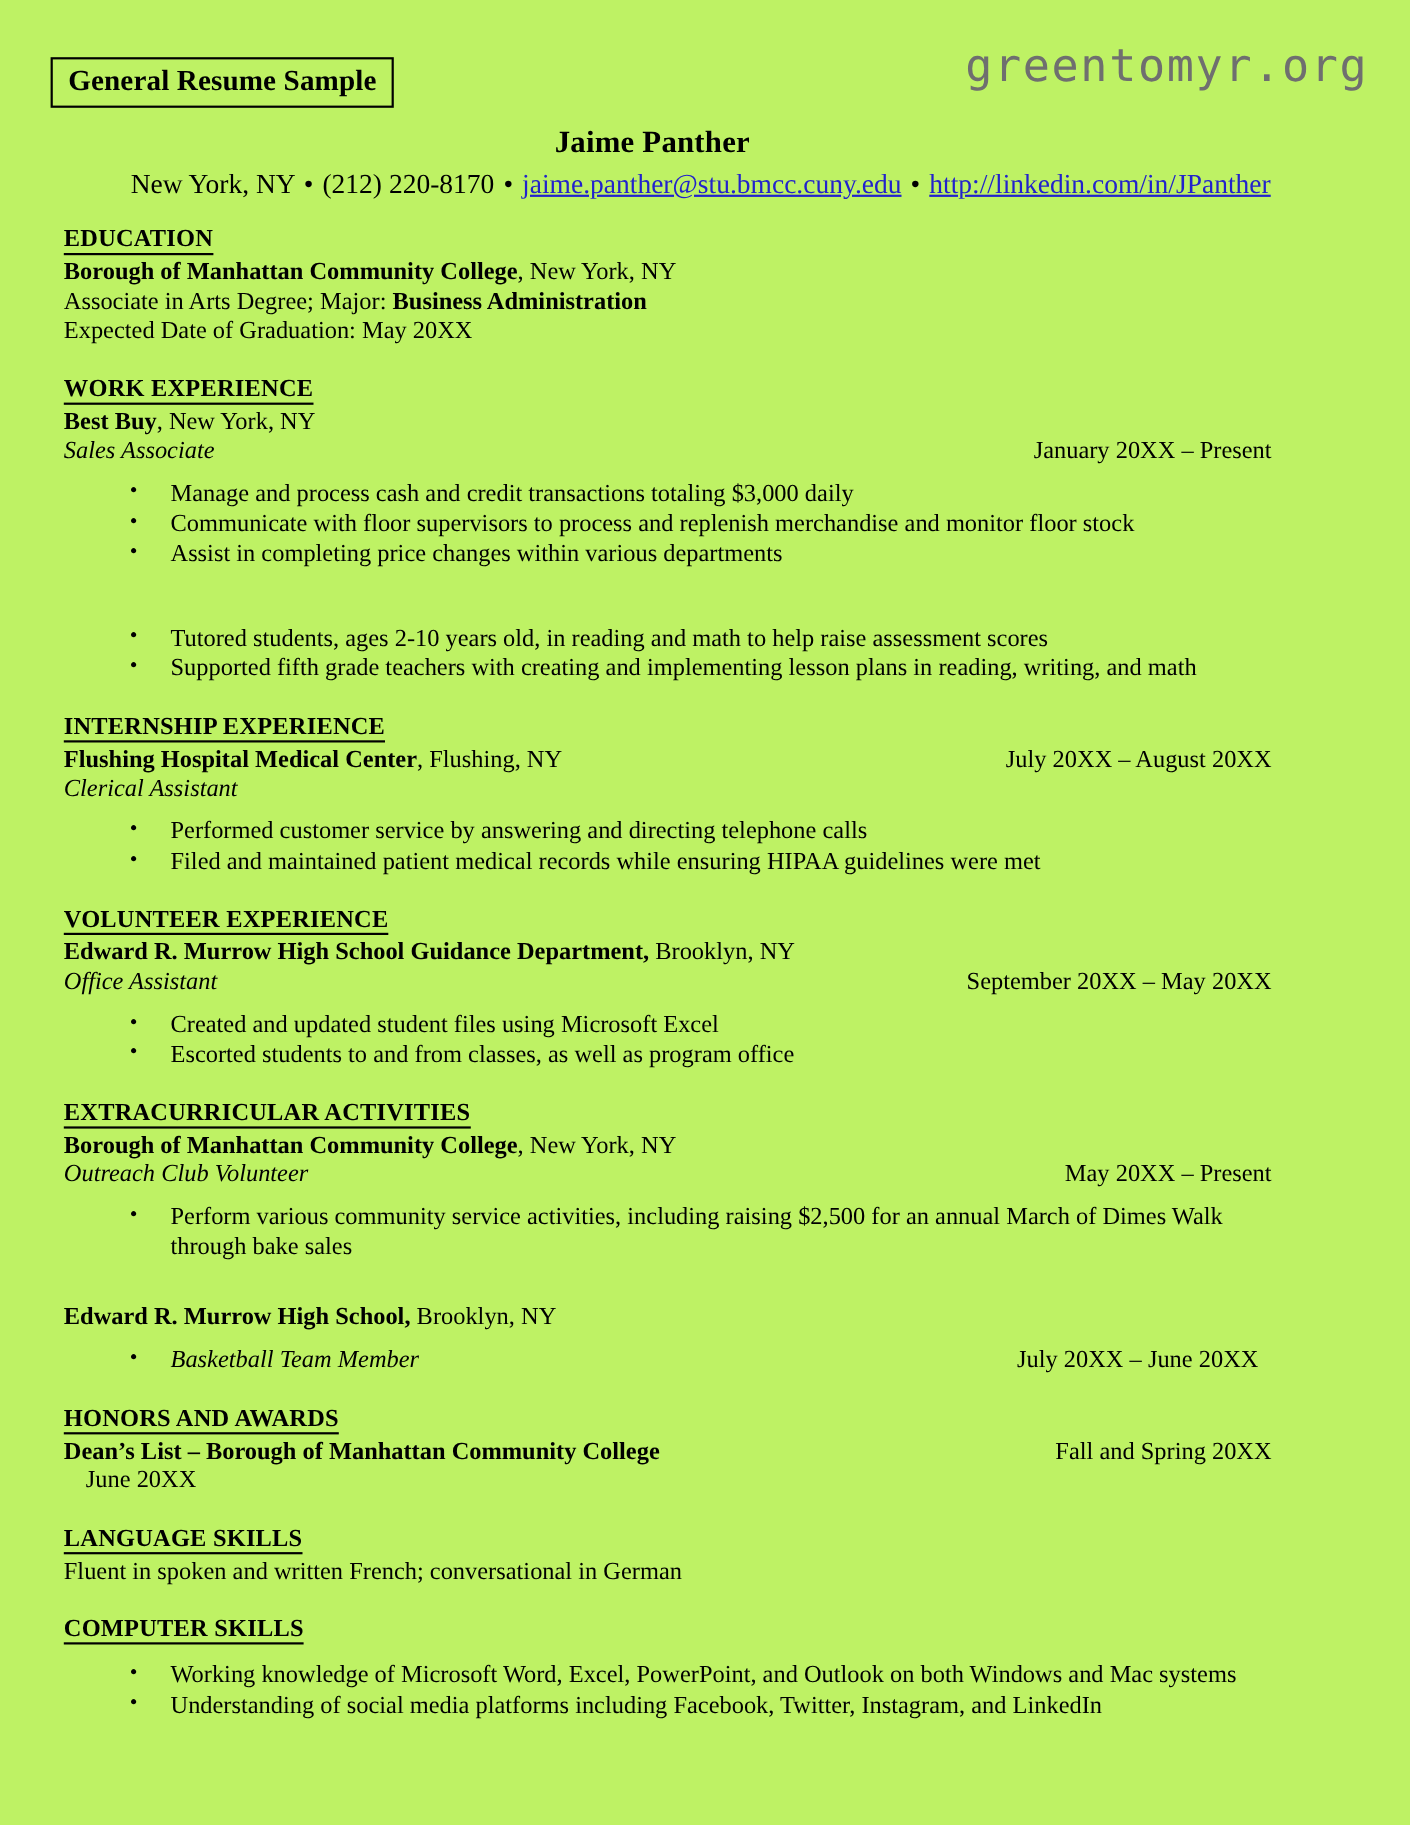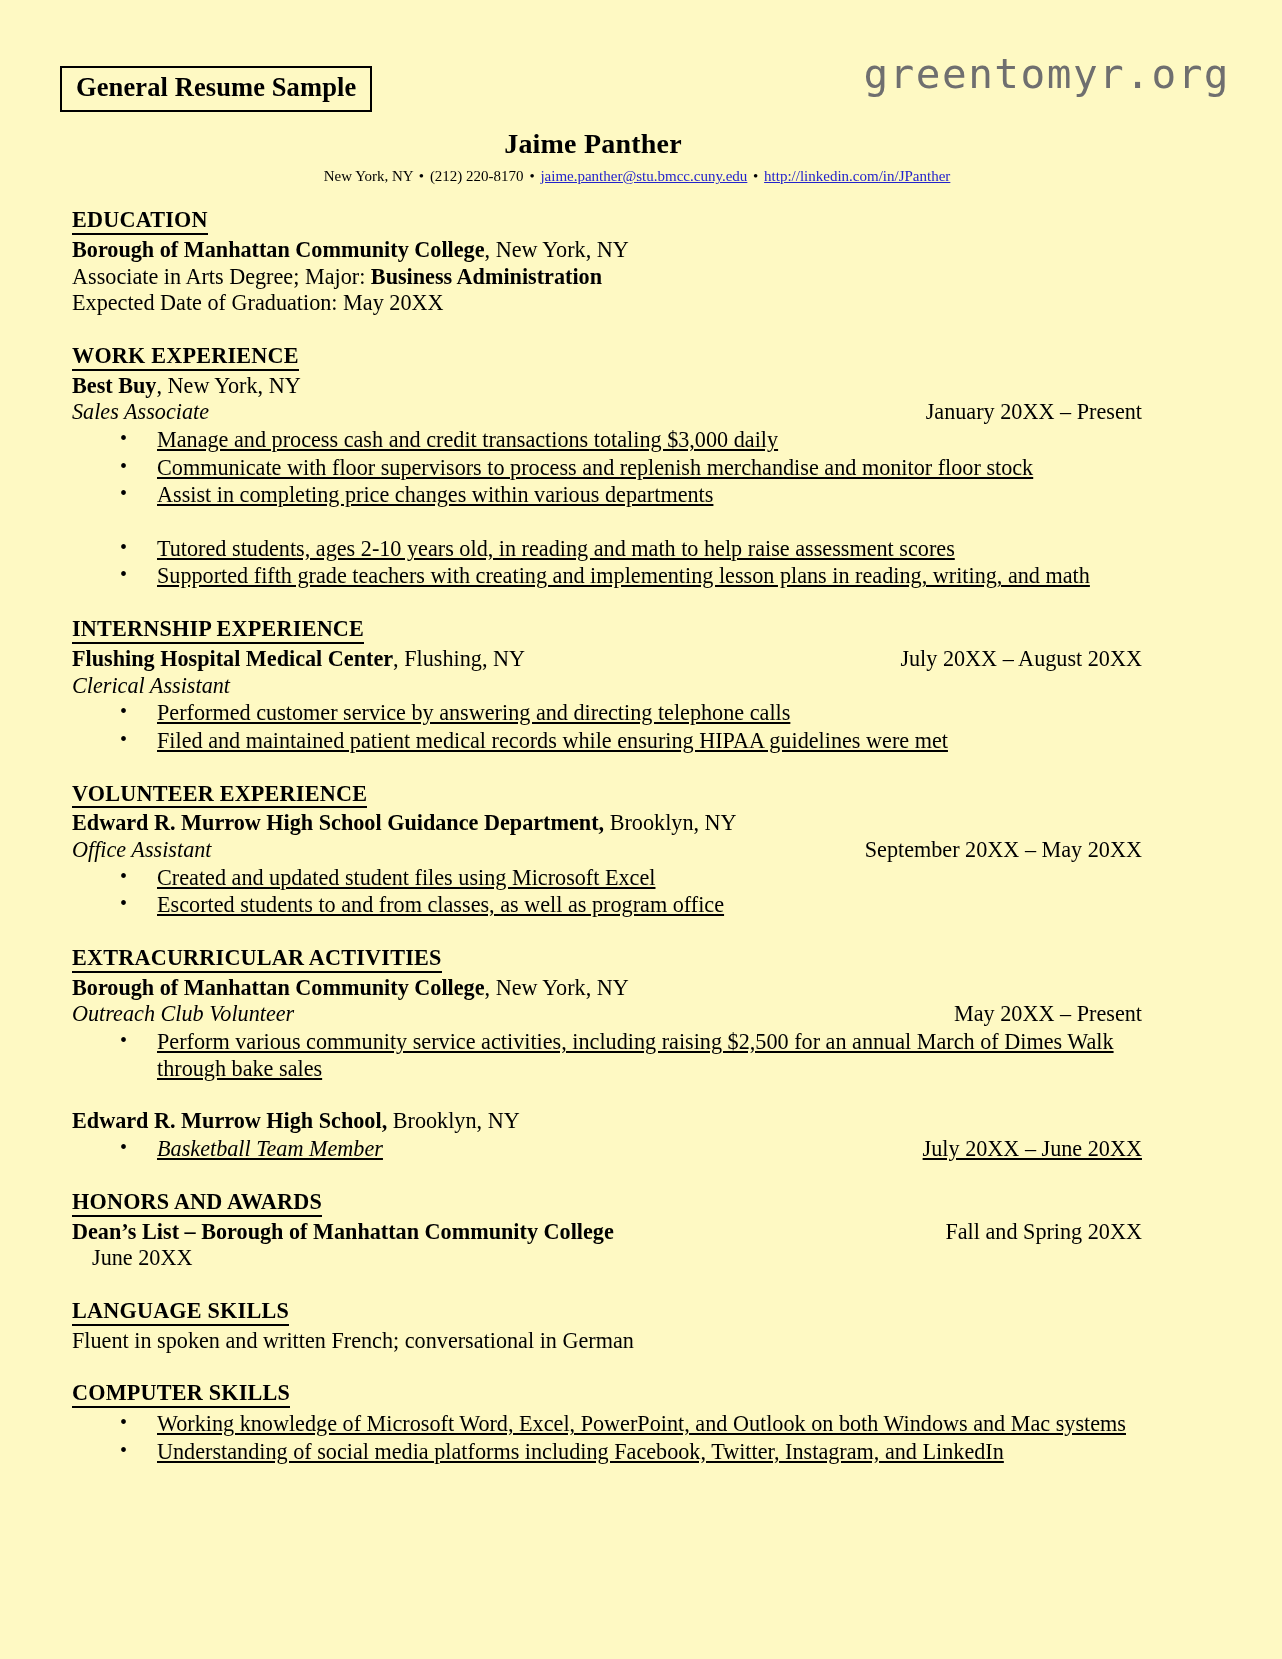--- a/index.html
+++ b/index.html
@@ -12,22 +12,22 @@
     height: 1659px;
     font-family: "Liberation Serif", "DejaVu Serif", serif;
     color: #000000;
     position: relative;
     overflow: hidden;
   }
 
   .page {
     position: absolute;
     inset: 0;
-    background: #fef9c3;
-    padding: 14px;
+    background: #bef264;
+    padding: 0;
   }
 
   
   .header-band {
     position: relative;
     height: 100px;
   }
 
   .sample-badge {
     position: absolute;
@@ -59,21 +59,21 @@
     font-weight: bold;
     font-size: 28px;
     margin: 0;
     padding-top: 14px;
     padding-right: 96px;
     letter-spacing: 0.2px;
   }
 
   .contact-line {
     text-align: center;
-    font-size: 15px;
+    font-size: 25px;
     margin: 0;
     padding-top: 8px;
     padding-right: 8px;
     white-space: nowrap;
   }
   .contact-line .link {
     color: #2222cc;
     text-decoration: underline;
   }
   .contact-line .sep { padding: 0 2px; }
@@ -110,23 +110,22 @@
   }
   .line .left { flex: 0 1 auto; }
   .line .right { flex: 0 0 auto; padding-left: 20px; }
 
   .plain { line-height: 1.2; }
   .b { font-weight: bold; }
   .i { font-style: italic; }
 
   ul.bullets {
     list-style: none;
-    margin: 0;
+    margin: 12px;
     padding: 0 0 0 48px;
-    text-decoration: underline;
   }
   ul.bullets > li {
     position: relative;
     padding-left: 37px;
     line-height: 1.2;
     margin-top: 1px;
   }
   ul.bullets > li::before {
     content: "\2022";
     position: absolute;

